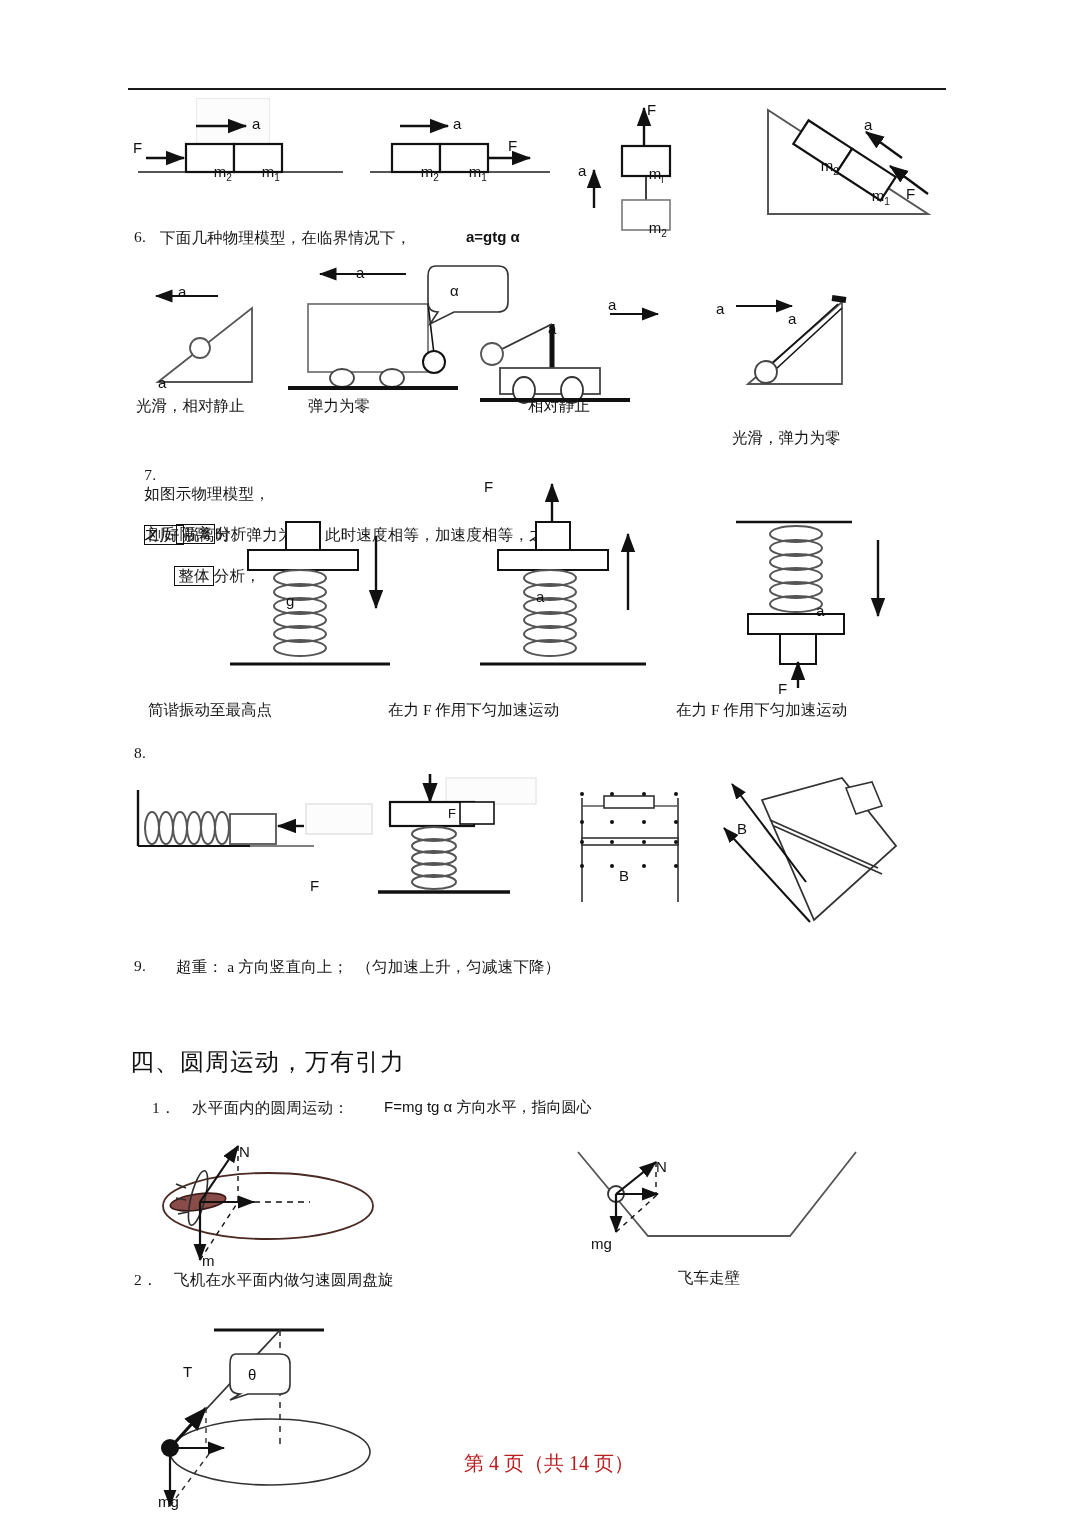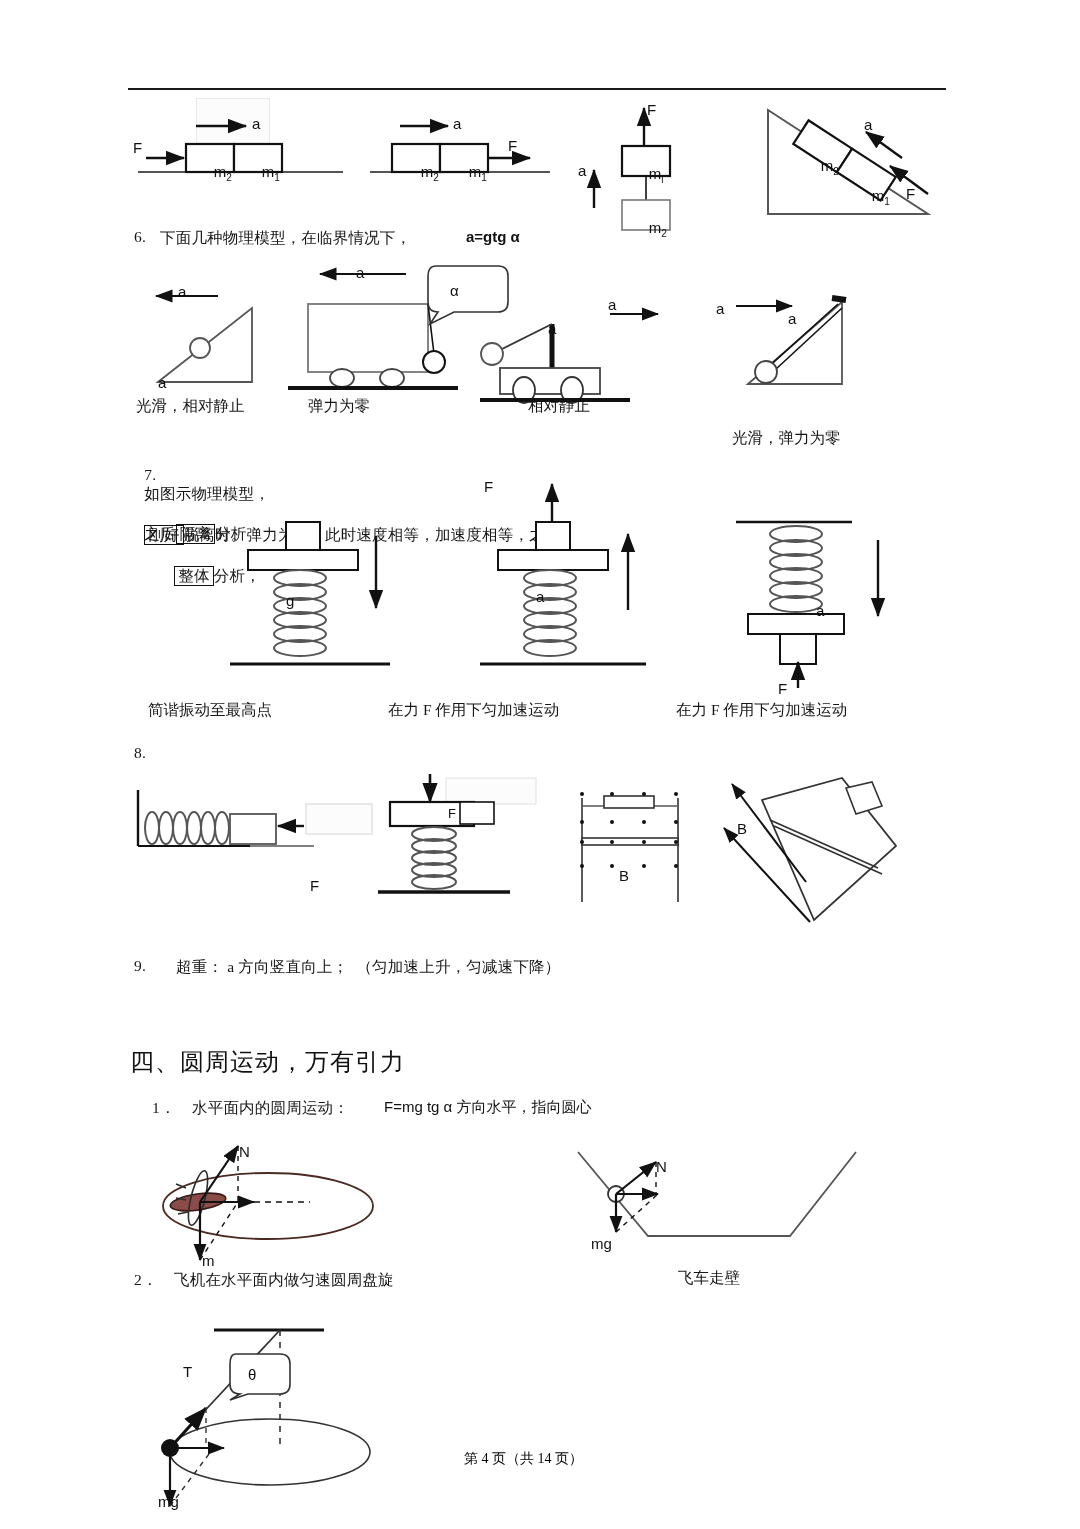--- a/index.html
+++ b/index.html
@@ -10,21 +10,21 @@
   .page{position:absolute;inset:0;}
   .hr-top{position:absolute;left:128px;top:88px;width:818px;height:0;
           border-top:2.5px solid #1a1a1a;}
   .txt{position:absolute;white-space:pre;font-family:"Liberation Serif","DejaVu Serif",serif;}
   .body-txt{font-size:15.5px;color:#161616;letter-spacing:.2px;}
   .cap{font-size:15.5px;color:#161616;}
   .heading{font-size:24px;color:#111;letter-spacing:1px;}
   .lbl{font-family:"Liberation Sans","DejaVu Sans",sans-serif;font-size:15px;color:#111;}
   .lbl-sm{font-family:"Liberation Sans","DejaVu Sans",sans-serif;font-size:13px;color:#111;}
   .boxed{border:1.3px solid #111;padding:0px 3px;display:inline-block;line-height:1.15;margin-top:20px;}
-  .footer{position:absolute;font-size:14px;color:#000000;}
+  .footer{position:absolute;font-size:20px;color:#b91c1c;}
   svg{position:absolute;overflow:visible;}
   .ghost{position:absolute;border:1px solid #e9e9e9;background:#fcfcfc;}
 </style>
 </head>
 <body>
 
 <div class="page">
 
   <div class="hr-top"></div>
 

